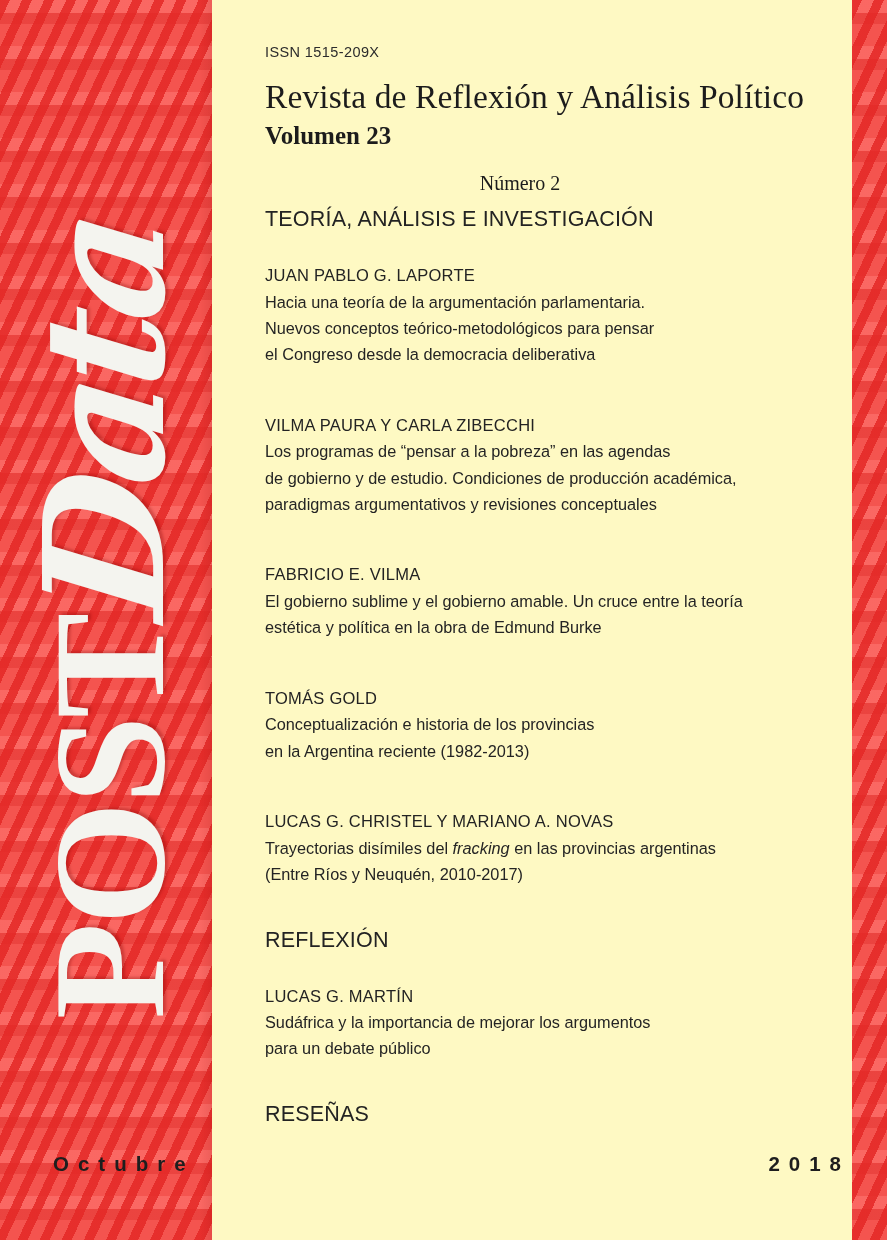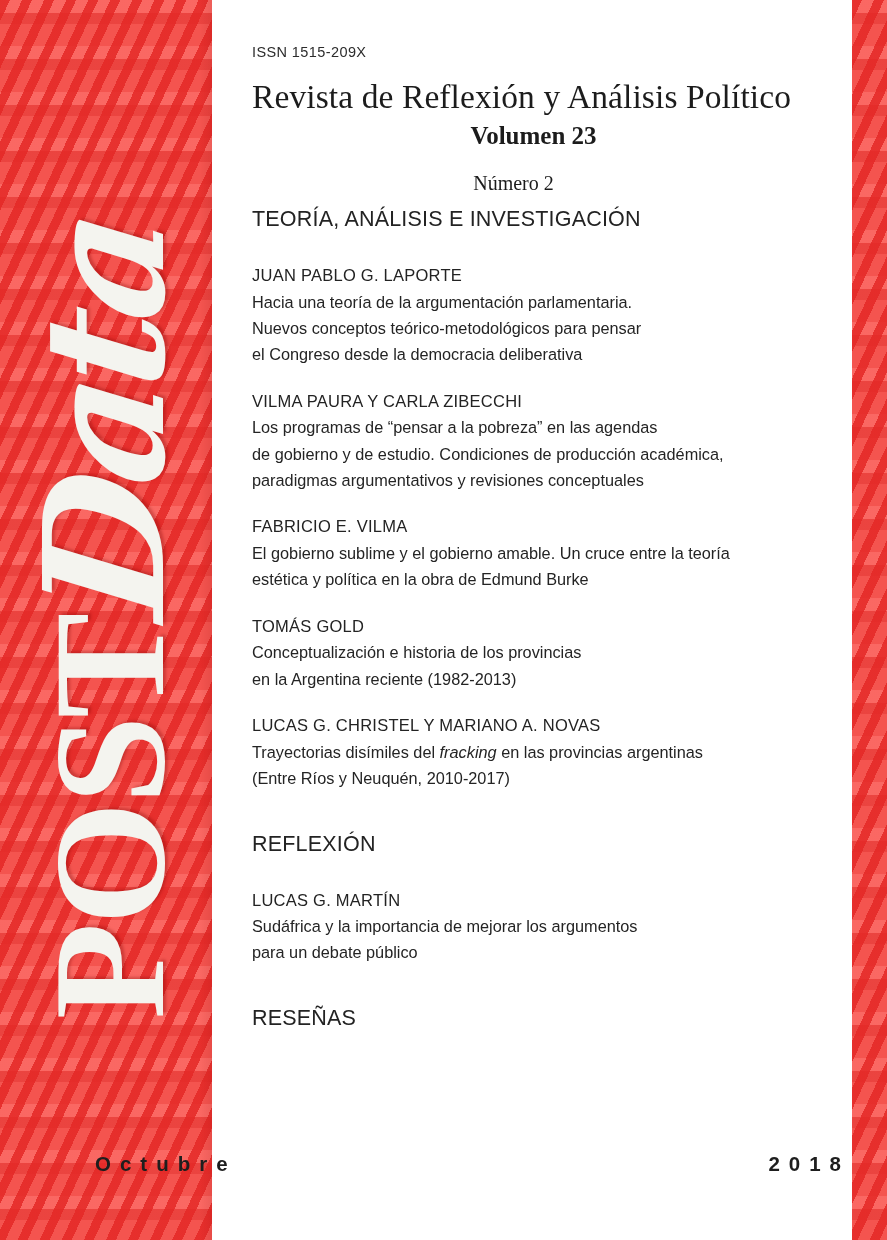--- a/index.html
+++ b/index.html
@@ -100,23 +100,23 @@
     text-shadow: 2px 3px 3px rgba(120, 0, 0, 0.30);
   }
 
   
   .content {
     position: absolute;
     left: 212px;
     top: 0;
     width: 640px;
     height: 1240px;
-    background: #ffffff;
+    background: #fef9c3;
     box-sizing: border-box;
-    padding: 0 37px 0 40px;
+    padding: 0 37px 0 53px;
   }
 
   .issn {
     margin: 0;
     padding-top: 44px;
     font-size: 14.5px;
     letter-spacing: 0.4px;
     color: #2c2c2c;
   }
 
@@ -129,21 +129,21 @@
     text-align: left;
     letter-spacing: 0.1px;
     white-space: nowrap;
   }
   .volumen {
     margin: 6px 0 0 0;
     font-family: "Liberation Serif", serif;
     font-size: 25px;
     font-weight: 700;
     color: #1c1c1c;
-    text-align: center;
+    text-align: left;
   }
   .numero {
     margin: 22px 0 0 0;
     font-family: "Liberation Serif", serif;
     font-size: 20px;
     font-weight: 400;
     color: #1c1c1c;
     text-align: center;
     padding-right: 40px;
   }
@@ -153,21 +153,21 @@
     font-size: 21.5px;
     font-weight: 400;
     color: #232323;
     letter-spacing: 0.2px;
   }
   .section-head.reflexion { margin-top: 40px; }
   .section-head.resenas   { margin-top: 40px; }
 
   .articles { margin: 0; padding: 0; list-style: none; }
 
-  .article { margin-top: 21px; }
+  .article { margin-top: 45px; }
   .article:first-child { margin-top: 31px; }
 
   .author {
     font-size: 16.5px;
     font-weight: 400;
     color: #232323;
     letter-spacing: 0.25px;
     line-height: 1.55;
   }
   .title-lines {
@@ -185,21 +185,20 @@
     display: flex;
     justify-content: space-between;
     align-items: baseline;
   }
   .footer-month,
   .footer-year {
     font-size: 20.5px;
     font-weight: 700;
     color: #1e1e1e;
     letter-spacing: 9px;
-    margin-left: 42px;
   }
 </style>
 </head>
 <body>
 
 <div class="cover">
 
   <div class="red-panel red-panel-left"></div>
   <div class="panel-edge-shade"></div>
   <div class="red-panel red-panel-right"></div>

